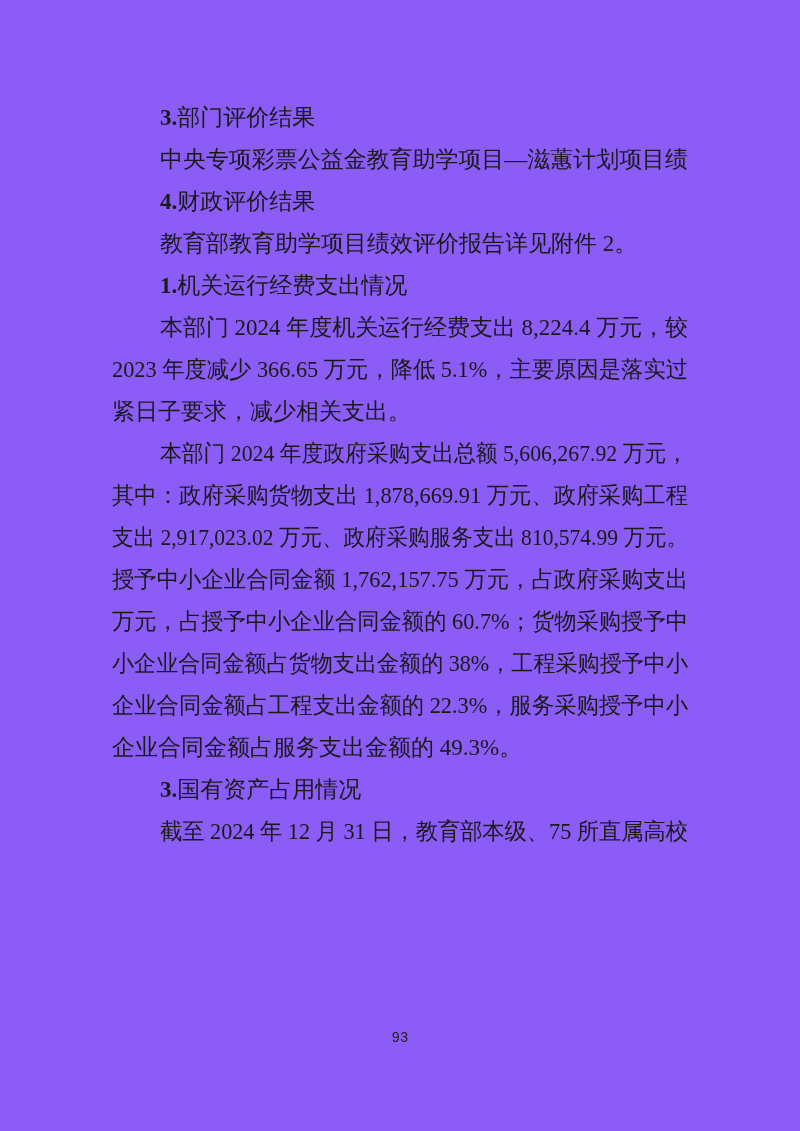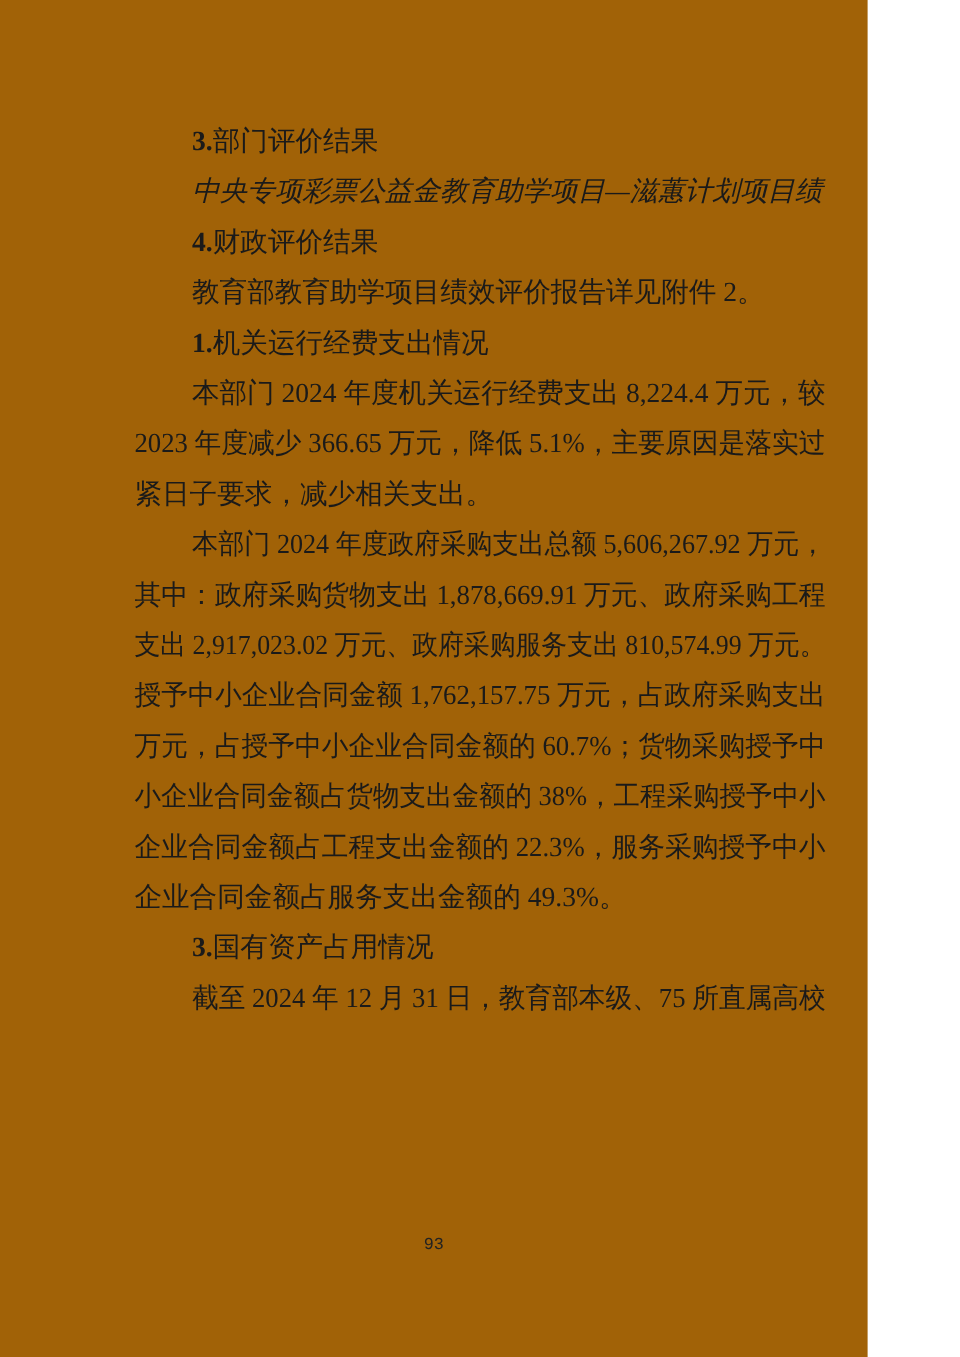--- a/index.html
+++ b/index.html
@@ -1,19 +1,19 @@
 <!DOCTYPE html>
 <html><head>
 <meta charset="utf-8">
 <style>
   html,body{margin:0;padding:0;background:#ffffff;}
   .page{
     position:relative;
-    width:723px;height:1131px;
-    background:#a16207;
+    width:800px;height:1131px;
+    background:#8b5cf6;
     color:#1a1a1a;
     font-family:"Liberation Serif","DejaVu Serif",serif;
     overflow:hidden;
   }
   .content{
     position:absolute;
     left:112px;top:97px;
     width:576px;
   }
   .line{
@@ -38,21 +38,21 @@
 <body>
 
 <div class="page">
   <div class="content">
 
     <div class="line heading indent">
       <span class="t"><b class="prefix">3.</b><span>部门评价结果</span></span>
     </div>
 
     <div class="line body indent justify">
-      <span class="t" style="transform: scaleX(0.99811); font-style: italic;">中央专项彩票公益金教育助学项目—滋蕙计划项目绩</span>
+      <span class="t" style="transform: scaleX(0.99811);">中央专项彩票公益金教育助学项目—滋蕙计划项目绩</span>
     </div>
 
     <div class="line heading indent">
       <span class="t"><b class="prefix">4.</b><span>财政评价结果</span></span>
     </div>
 
     <div class="line body indent">
       <span class="t">教育部教育助学项目绩效评价报告详见附件 2。</span>
     </div>
 

